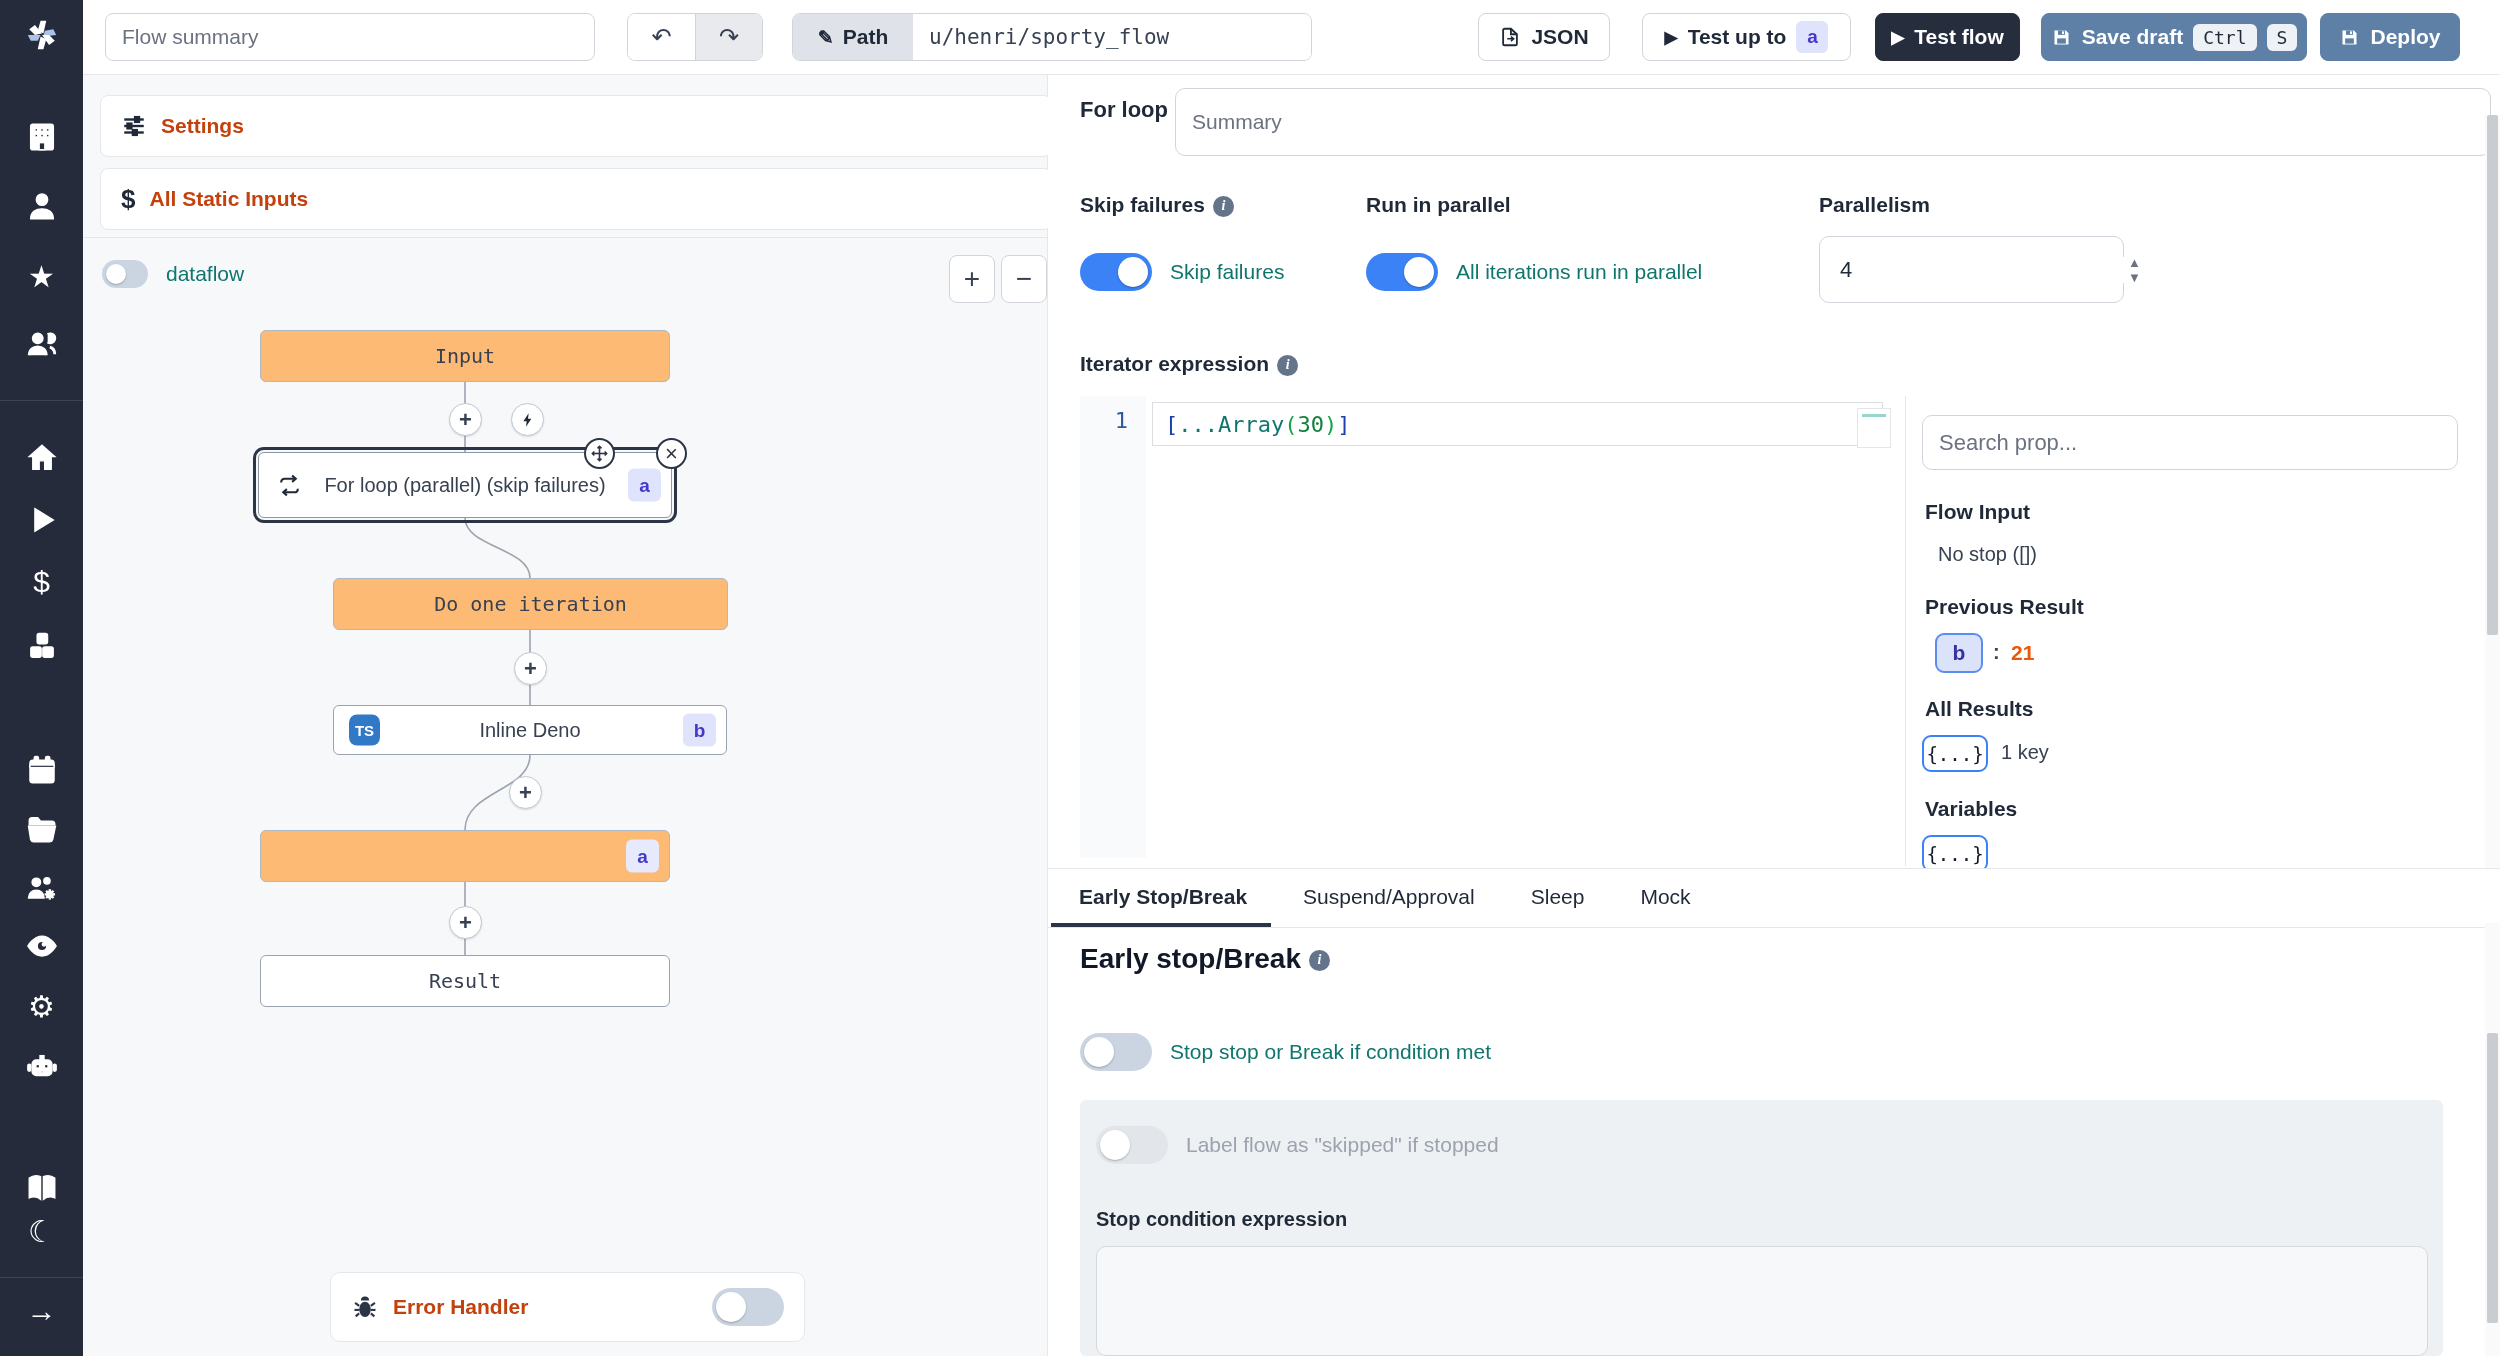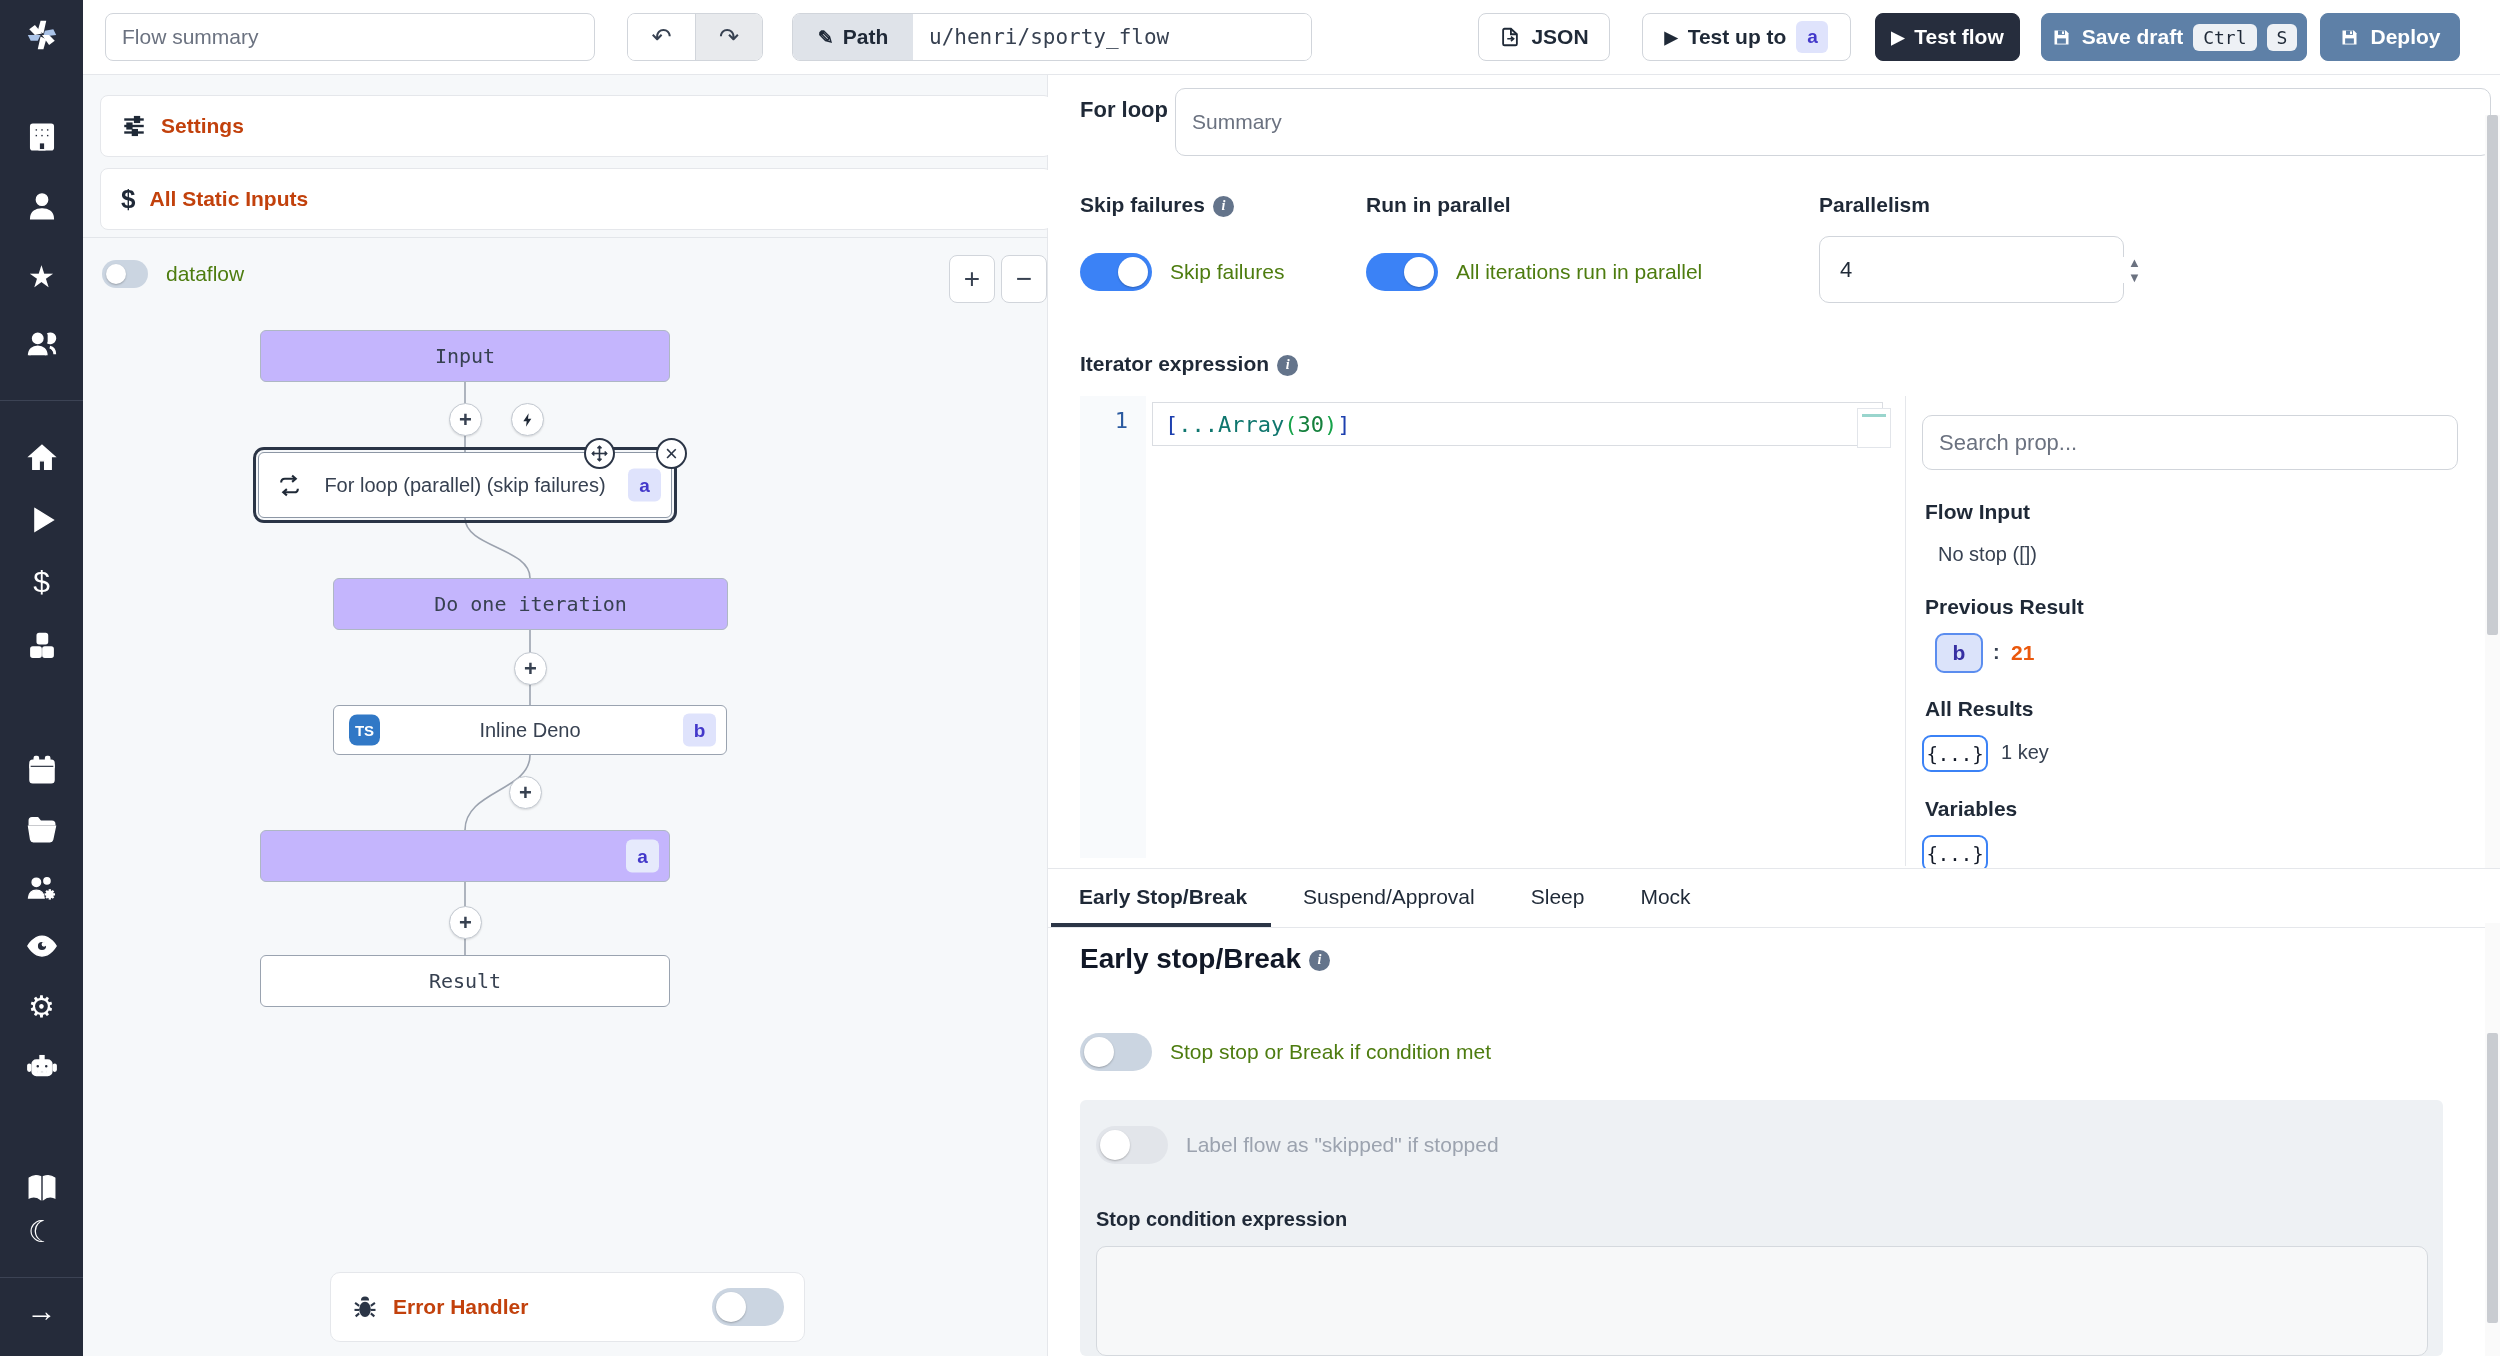--- a/index.html
+++ b/index.html
@@ -60,21 +60,21 @@
   .t-sm { width:46px; height:28px; } .t-sm .knob { width:20px; height:20px; left:4px; }
 
   .zoom-btn { position:absolute; width:46px; height:48px; background:#fff;
     border:1px solid #d1d5db; border-radius:8px; font-size:28px; color:#374151;
     display:flex; align-items:center; justify-content:center; cursor:pointer; }
 
   
   .node { position:absolute; display:flex; align-items:center; justify-content:center;
     border-radius:6px; font-family:"DejaVu Sans Mono",monospace; font-size:20px;
     color:#374151; cursor:pointer; }
-  .node.gray { background:#c4b5fd; border:1px solid #aeb7c4; }
+  .node.gray { background:#fdba74; border:1px solid #aeb7c4; }
   .node.white { background:#fff; border:1px solid #9aa3b0; }
   .node.selected { background:#fff; border:1px solid #8d97a5; outline:3px solid #2b3546;
     outline-offset:2px; font-family:"Liberation Sans",sans-serif; }
   .node .nbadge { position:absolute; right:10px; top:50%; transform:translateY(-50%);
     background:#dfe3fc; color:#4338ca; border-radius:6px; width:33px; height:33px;
     display:flex; align-items:center; justify-content:center; font-weight:bold;
     font-size:19px; font-family:"Liberation Sans",sans-serif; }
   .gcircle { position:absolute; width:33px; height:33px; border-radius:50%; background:#fff;
     border:1px solid #c2c8d0; box-shadow:0 1px 2px rgba(0,0,0,.12); display:flex;
     align-items:center; justify-content:center; color:#374151; font-size:22px;
@@ -137,21 +137,21 @@
   .dis-box { position:absolute; background:#eef1f4; border-radius:6px; }
   .dis-label { color:#9ca3af; font-size:21px; }
   .stop-editor { position:absolute; background:#f7f8f9; border:1px solid #d5d9de;
     border-radius:10px; }
 
   
   .sb-track { position:absolute; width:15px; background:#fafafa; }
   .sb-thumb { position:absolute; width:11px; left:2px; border-radius:2px; background:#c9ccd1; }
 
   .row { display:flex; align-items:center; gap:18px; position:absolute; }
-  .t-label { font-size:21px; color:#4d7c0f; }
+  .t-label { font-size:21px; color:#0f766e; }
   svg.ic { flex:none; }
 </style>
 </head>
 <body>
 
 <div class="screen">
 
   <nav class="abs sidebar">
     <div class="sb-icon" style="top:12px">
       <svg viewBox="0 0 24 24" class="ic">

